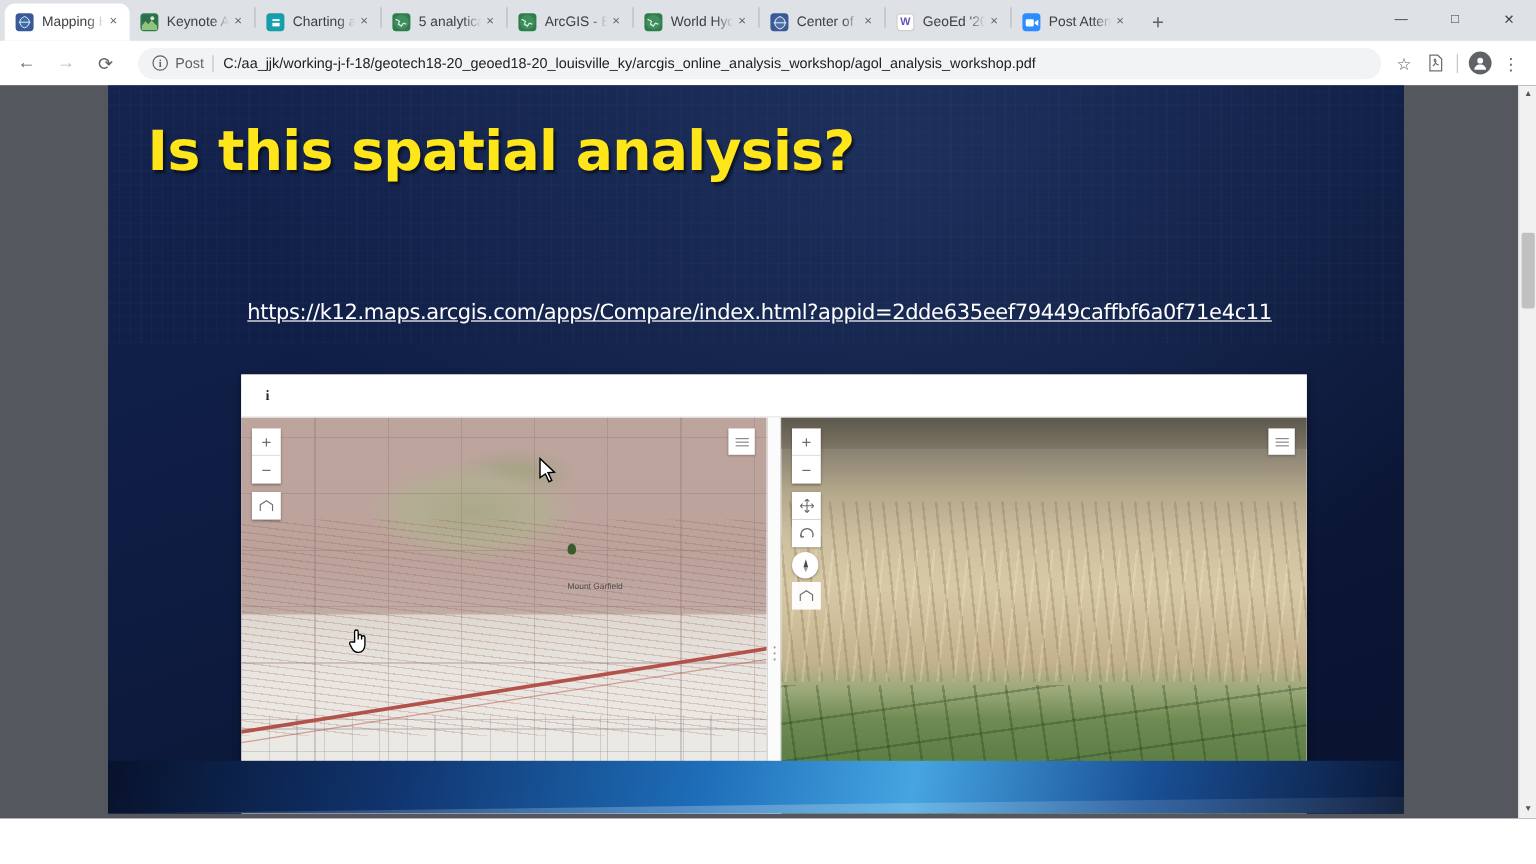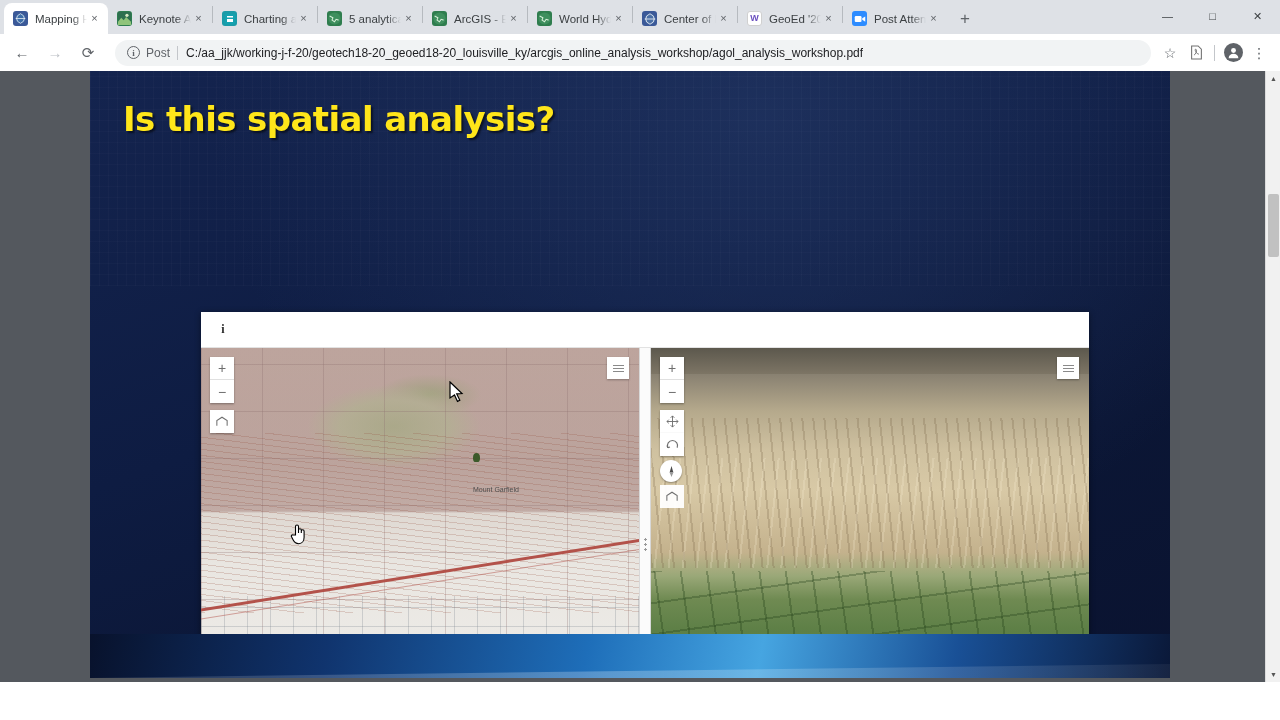--- a/index.html
+++ b/index.html
@@ -164,21 +164,21 @@
   }
   #slide-texture {
     position: absolute; left: 0; top: 0; width: 100%; height: 215px;
     background-image:
       repeating-linear-gradient(90deg, rgba(255,255,255,0.022) 0 1px, transparent 1px 9px),
       repeating-linear-gradient(0deg, rgba(255,255,255,0.018) 0 1px, transparent 1px 11px);
     opacity: .9; pointer-events: none;
   }
   #slide-title {
     position: absolute; left: 33px; top: 28px;
-    font-size: 34px; font-weight: bold;
+    font-size: 46px; font-weight: bold;
     color: #ffe61a;
     font-family: "DejaVu Sans", sans-serif;
     letter-spacing: -0.6px;
     text-shadow: 2px 2px 2px rgba(0,0,0,0.55);
   }
   #slide-link {
     position: absolute; left: 100px; top: 180px;
     width: 886px; text-align: center;
     font-size: 17.5px; color: #ffffff;
     text-decoration: underline;
@@ -467,21 +467,21 @@
   </div>
 
   <div id="toolbar">
     <div class="nav-btn">←</div>
     <div class="nav-btn disabled">→</div>
     <div class="nav-btn">⟳</div>
     <div id="omnibox">
       <span id="info-circle-icon">i</span>
       <span id="scheme-label">Post</span>
       <span id="omnibox-divider"></span>
-      <span id="omnibox-url">C:/aa_jjk/working-j-f-20/geotech18-20_geoed18-20_louisville_ky/arcgis_online_analysis_workshop/agol_analysis_workshop.pdf</span>
+      <span id="omnibox-url">C:/aa_jjk/working-j-f-18/geotech18-20_geoed18-20_louisville_ky/arcgis_online_analysis_workshop/agol_analysis_workshop.pdf</span>
     </div>
     <div class="tb-icon">☆</div>
     <div class="tb-icon">
       <svg width="13" height="15" viewBox="0 0 16 18">
           <path d="M2 1h8l4 4v12H2z" fill="none" stroke="#707070" stroke-width="1.3"></path>
           <path d="M5 12c3-1 4-7 2-7s1 6 4 6" stroke="#707070" stroke-width="1.2" fill="none"></path>
         </svg>
     </div>
     <div id="toolbar-divider"></div>
     <div class="tb-icon">
@@ -493,20 +493,21 @@
       </span>
     </div>
     <div class="tb-icon">⋮</div>
   </div>
 
   <div id="pdf-viewer">
 
     <div id="slide">
       <div id="slide-texture"></div>
       <div id="slide-title">Is this spatial analysis?</div>
+      <div id="slide-link">https://k12.maps.arcgis.com/apps/Compare/index.html?appid=2dde635eef79449caffbf6a0f71e4c11</div>
 
       <div id="compare-app">
 
         <div id="app-header">
           <span id="app-info-icon">i</span>
         </div>
 
         <div class="map-panel" id="panel-2d">
           <div id="map-2d-canvas"></div>
           <div id="map-2d-grid"></div>

